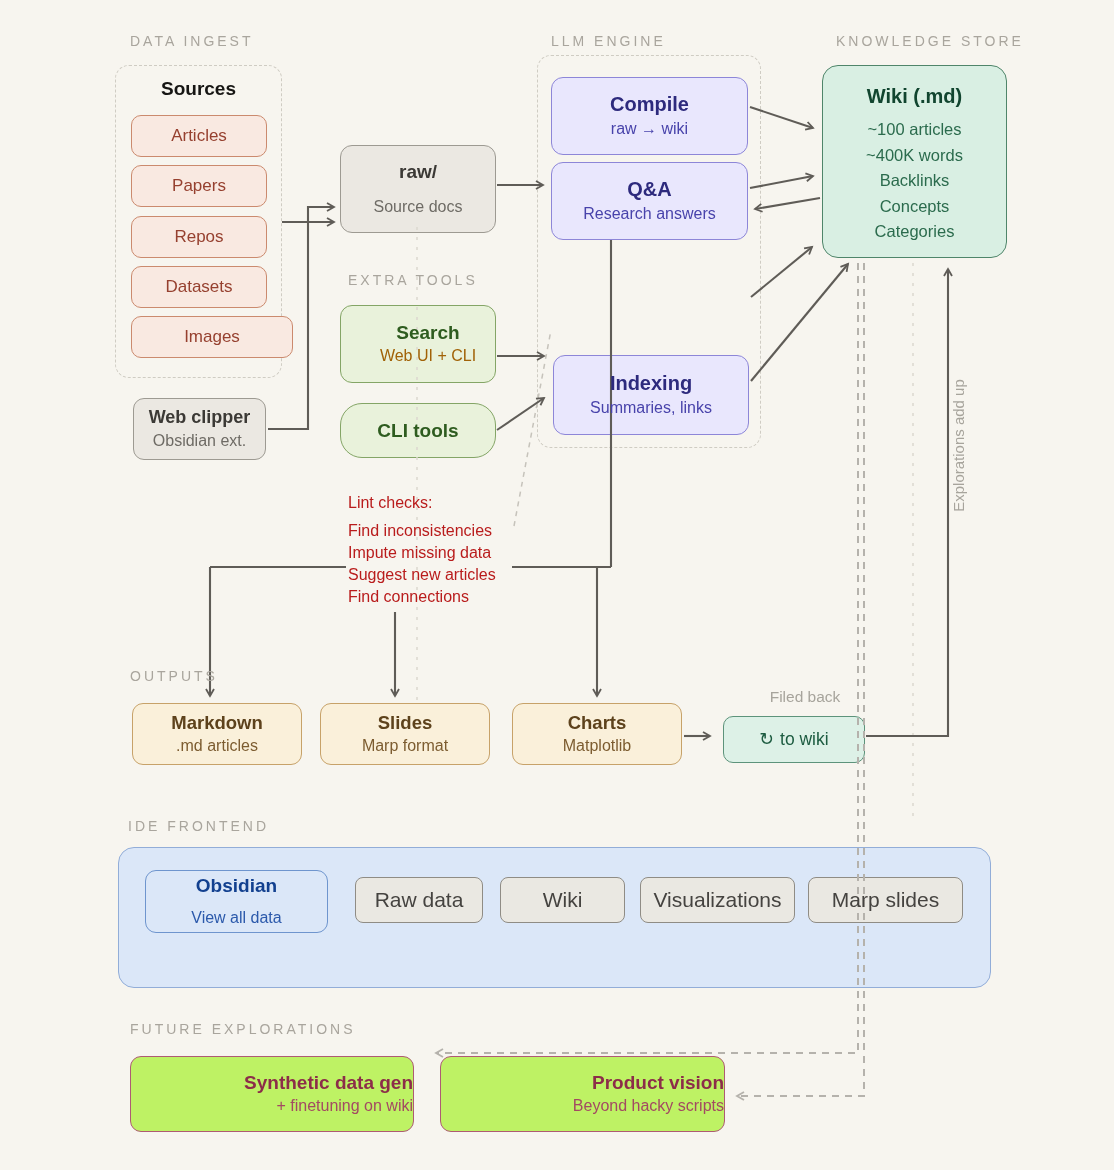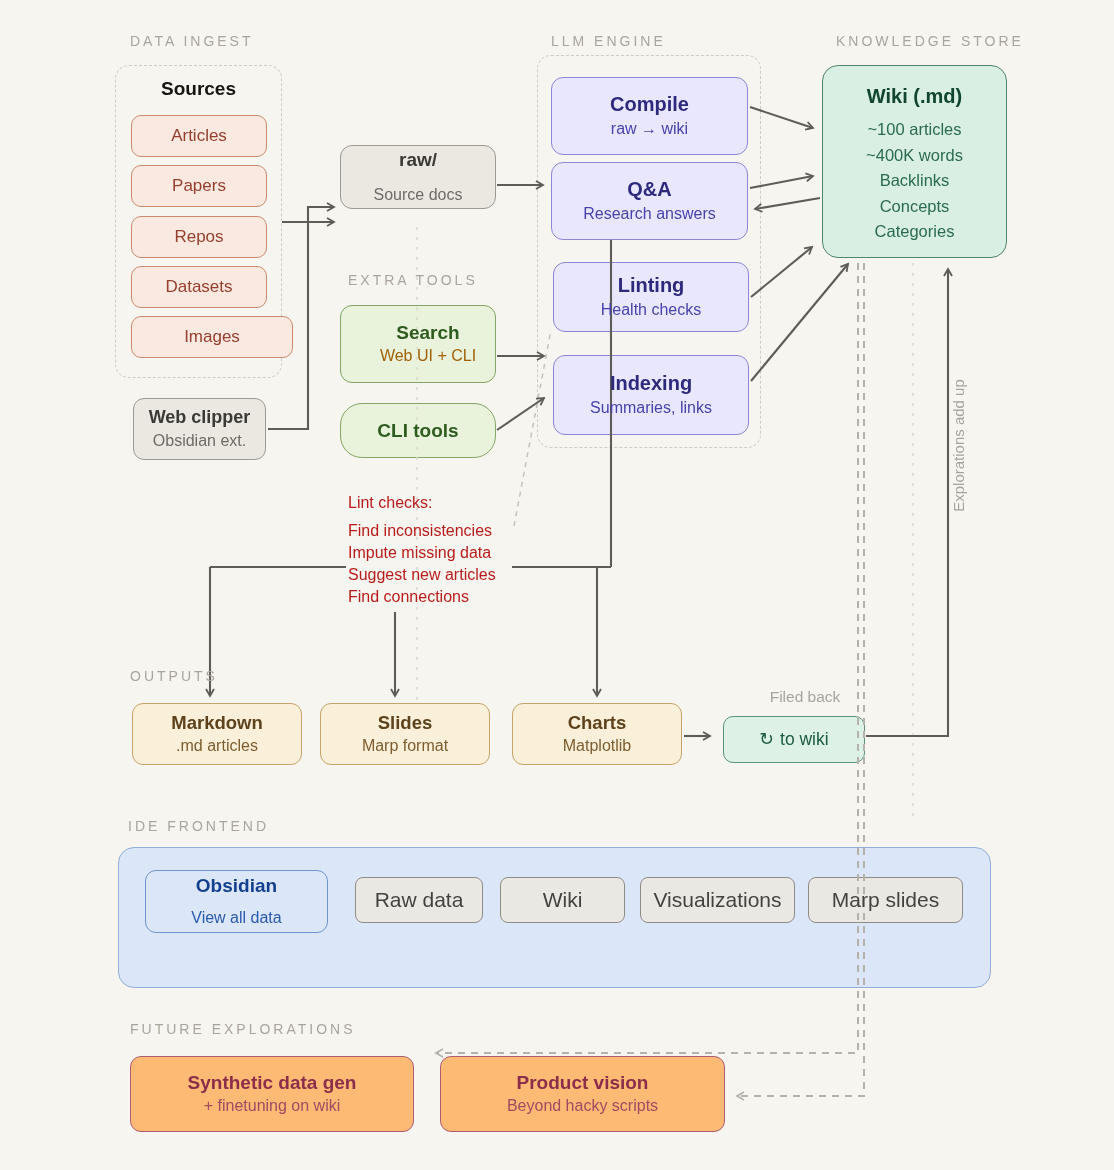--- a/index.html
+++ b/index.html
@@ -40,21 +40,21 @@
   .mintsm{background:#ddf1e7;border:1.5px solid #5d937b;border-radius:10px;}
   .mintsm .t{font-weight:400;font-size:17.5px;color:#1d5c41;}
 
   .blue{background:#dbe7f8;border:1.5px solid #6e95ce;}
   .blue .t{font-size:19px;color:#12408f;}
   .blue .s{font-size:16px;color:#2b59ab;}
 
   .tab{background:#eae8e2;border:1.2px solid #8f8c85;border-radius:8px;}
   .tab .t{font-weight:400;font-size:21px;color:#454340;}
 
-  .pink{background:#fdba74;border:1.5px solid #ae5b73;}
+  .pink{background:#bef264;border:1.5px solid #ae5b73;align-items:flex-end;}
   .pink .t{font-size:19px;color:#8c2d49;}
   .pink .s{font-size:16px;color:#a34a62;}
 
   .srctitle{position:absolute;z-index:3;font-size:19px;font-weight:700;color:#161513;text-align:center;}
 
   .lint{position:absolute;z-index:3;color:#b91c1c;font-size:16px;}
   .lint .h{margin-bottom:8px;}
   .lint .i{line-height:22px;}
 
   .filed{position:absolute;z-index:3;color:#a7a49c;font-size:15.5px;text-align:center;}
@@ -91,44 +91,40 @@
     </div>
   <div class="box red" style="left:131px;top:316px;width:162px;height:42px;">
       <span class="t">Images</span>
     </div>
 
   <div class="box gray" style="left:133px;top:398px;width:133px;height:62px;">
     <span class="t" style="font-size:18px;">Web clipper</span>
     <span class="s">Obsidian ext.</span>
   </div>
 
-  <div class="box gray" style="left:340px;top:145px;width:156px;height:64px;border-radius:12px;gap:12px;">
+  <div class="box gray" style="left:340px;top:145px;width:156px;height:88px;border-radius:12px;gap:12px;">
     <span class="t">raw/</span>
     <span class="s">Source docs</span>
   </div>
   <div class="box green" style="left:340px;top:305px;width:156px;height:78px;border-radius:12px;padding-left:20px;">
     <span class="t">Search</span>
     <span class="s">Web UI + CLI</span>
   </div>
   <div class="box green" style="left:340px;top:403px;width:156px;height:55px;border-radius:22px;">
     <span class="t">CLI tools</span>
   </div>
 
   <div class="container" style="left:537px;top:55px;width:224px;height:393px;"></div>
   <div class="box purple" style="left:551px;top:77px;width:197px;height:78px;">
     <span class="t">Compile</span>
     <span class="s">raw → wiki</span>
   </div>
   <div class="box purple" style="left:551px;top:162px;width:197px;height:78px;">
     <span class="t">Q&amp;A</span>
     <span class="s">Research answers</span>
-  </div>
-  <div class="box purple" style="left:553px;top:262px;width:196px;height:70px;">
-    <span class="t">Linting</span>
-    <span class="s">Health checks</span>
   </div>
   <div class="box purple" style="left:553px;top:355px;width:196px;height:80px;">
     <span class="t">Indexing</span>
     <span class="s">Summaries, links</span>
   </div>
 
   <div class="box mint" style="left:822px;top:65px;width:185px;height:193px;justify-content:flex-start;padding-top:18px;">
     <span class="t" style="margin-bottom:8px;">Wiki (.md)</span>
     <span class="line">~100 articles</span>
     <span class="line">~400K words</span>

